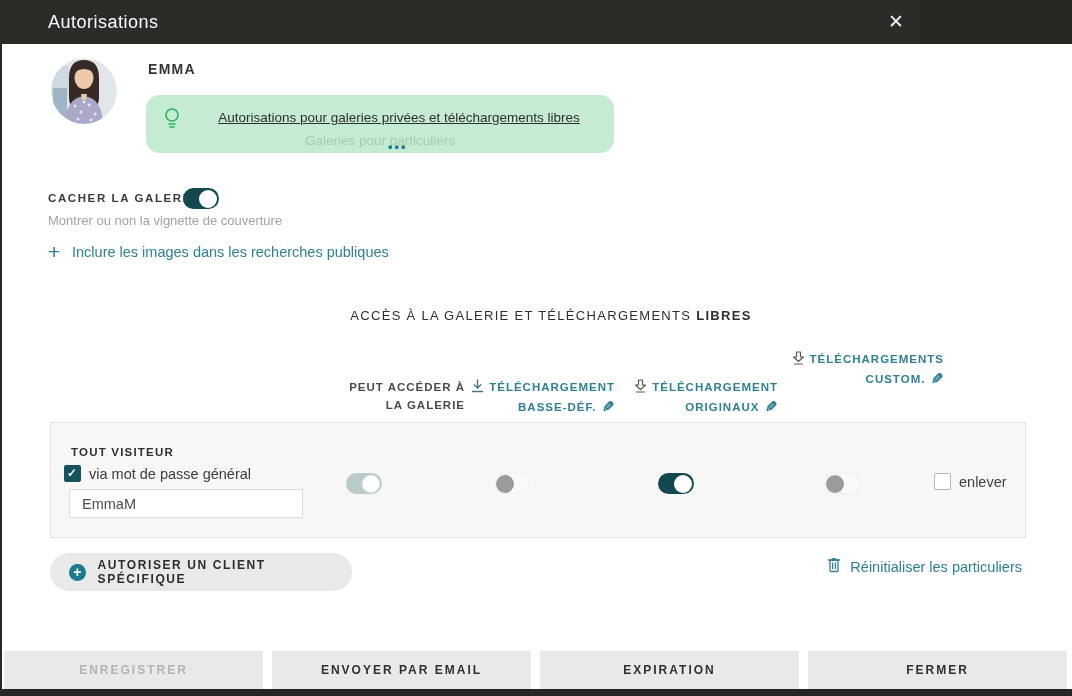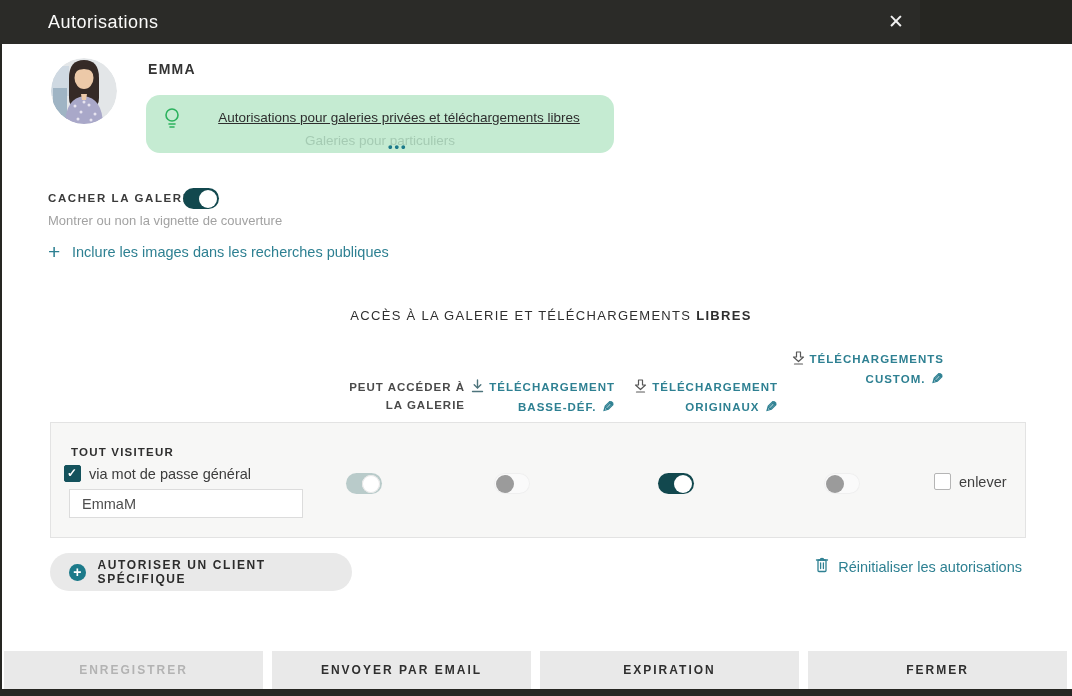--- a/index.html
+++ b/index.html
@@ -228,21 +228,21 @@
     <div class="reset-link">
       <span>
         <svg width="16" height="17" viewBox="0 0 16 17" fill="none" stroke="#2e8092" stroke-width="1.3" stroke-linecap="round" stroke-linejoin="round">
           <path d="M2.5 4 h11"></path>
             <path d="M6.3 4 a1.7 1.7 0 0 1 3.4 0"></path>
           <rect x="4" y="4" width="8" height="11.5" rx="1"></rect>
           <line x1="6.6" y1="6.8" x2="6.6" y2="12.5"></line>
             <line x1="9.4" y1="6.8" x2="9.4" y2="12.5"></line>
         </svg>
       </span>
-      <span class="reset-text">Réinitialiser les autorisations</span>
+      <span class="reset-text">Réinitialiser les particuliers</span>
     </div>
 
     <div class="footer">
       <button class="f-btn btn-disabled">ENREGISTRER</button>
       <button class="f-btn btn-enabled">ENVOYER PAR EMAIL</button>
       <button class="f-btn btn-enabled">EXPIRATION</button>
       <button class="f-btn btn-enabled">FERMER</button>
     </div>
 
   </div>

